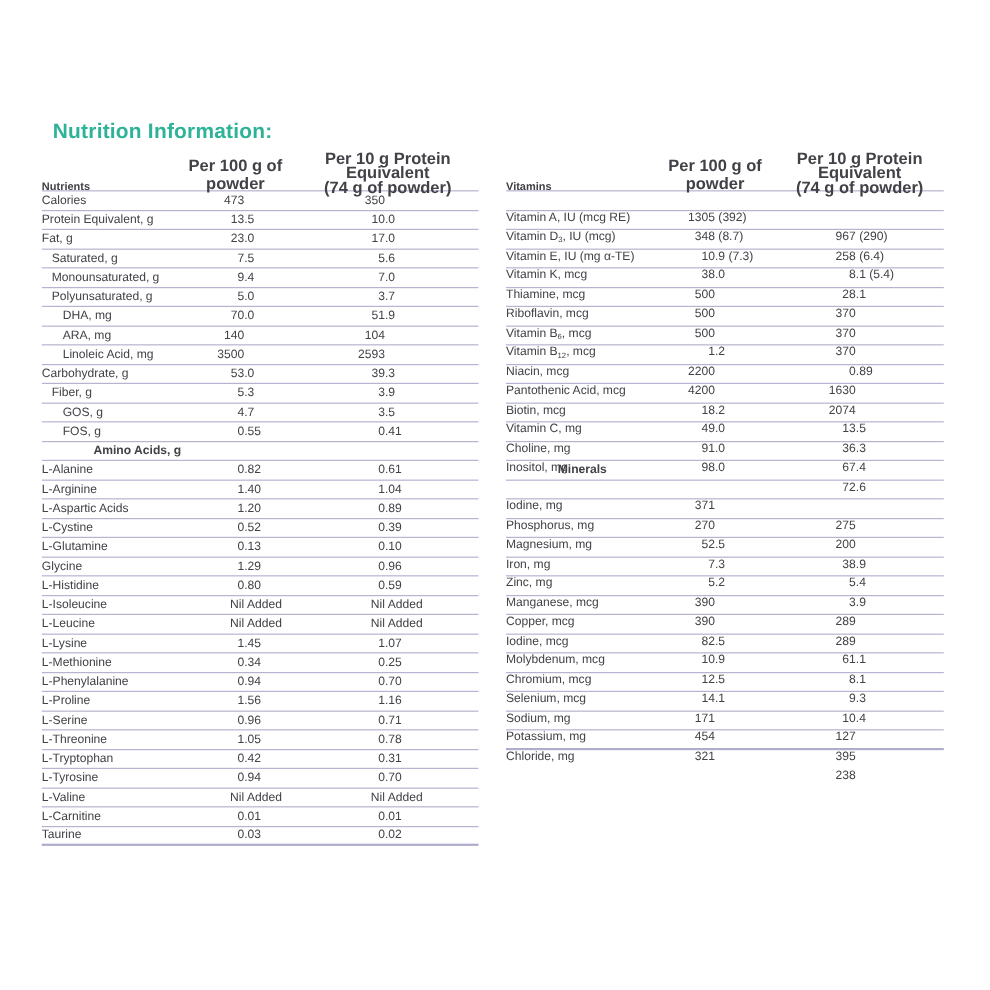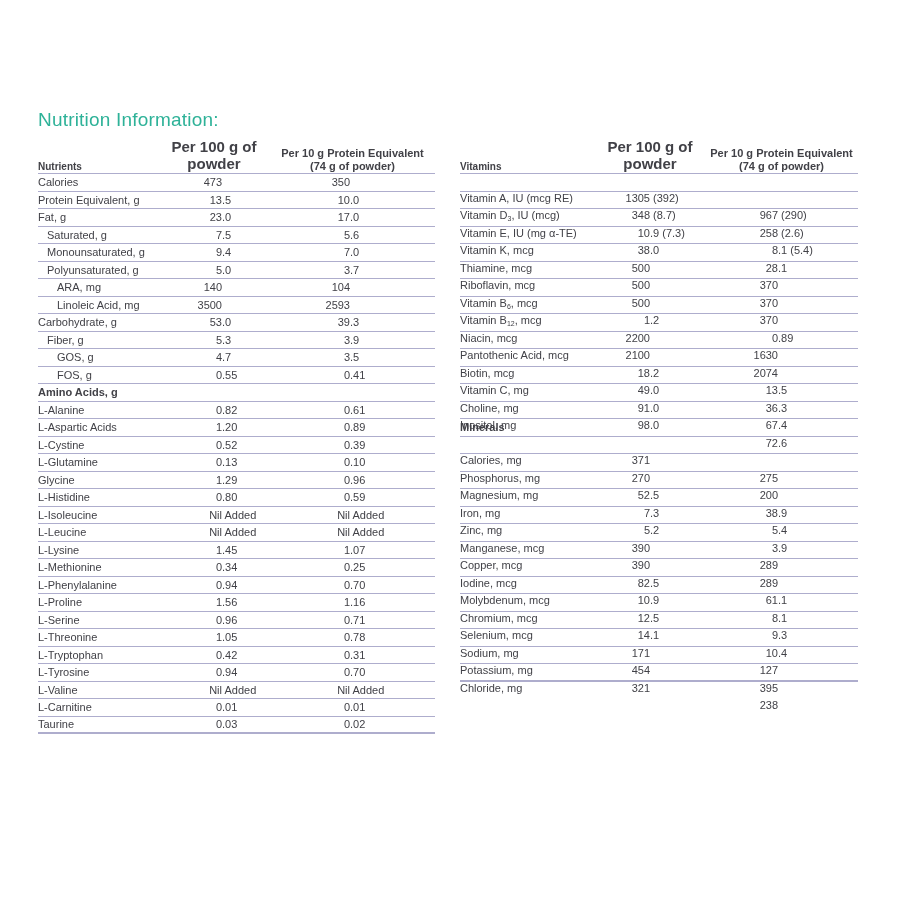--- a/index.html
+++ b/index.html
@@ -8,52 +8,52 @@
     --line:#aeadcd;
   }
   html,body{margin:0;padding:0;background:#ffffff;}
   body{
     width:900px;height:900px;position:relative;
     font-family:"Liberation Sans","DejaVu Sans",sans-serif;
     color:var(--text);
     -webkit-font-smoothing:antialiased;
   }
   .title{
-    position:absolute;left:38px;top:109px;margin:0;
-    font-size:19px;font-weight:400;color:var(--accent);
+    position:absolute;left:48px;top:109px;margin:0;
+    font-size:19px;font-weight:700;color:var(--accent);
     letter-spacing:0.2px;
     text-align:right;
   }
   .tbl{position:absolute;top:138px;}
   .tbl-left{left:38px;width:397px;}
   .tbl-right{left:460px;width:398px;}
 
   .hdr{
     display:grid;align-items:end;
     height:32px;box-sizing:content-box;
     border-bottom:1px solid var(--line);
     padding-bottom:3px;
   }
   .tbl-left .hdr,.tbl-left .row{grid-template-columns:120px 112px 165px;}
   .tbl-right .hdr,.tbl-right .row{grid-template-columns:135px 110px 153px;}
 
   .hdr .h1{font-size:10px;font-weight:700;align-self:end;padding-bottom:1px;}
   .hdr .h2{font-size:15px;font-weight:700;text-align:center;align-self:end;padding-bottom:1px;}
-  .hdr .h3{font-size:11px;font-weight:700;text-align:center;line-height:13px;align-self:end;}
+  .hdr .h3{font-size:15px;font-weight:700;text-align:center;line-height:13px;align-self:end;}
   .hdr .h3 span{display:block;}
 
   .row{
     display:grid;align-items:center;
     height:17.5px;box-sizing:border-box;
     border-bottom:1px solid var(--line);
     font-size:11px;line-height:12px;
   }
   .rows .row:last-child{border-bottom-width:2px;}
   .row .lab{white-space:nowrap;overflow:visible;}
-  .row.section .lab{font-weight:700;}
+  .row.section .lab{font-weight:700;margin-left:47px;}
   .lab.ind1{padding-left:9px;}
   .lab.ind2{padding-left:19px;}
 
   .val{white-space:nowrap;text-align:left;}
   .vint{display:inline-block;text-align:right;}
   .tbl-left  .c2 .vint{width:64px;}
   .tbl-left  .c3 .vint{width:80px;}
   .tbl-right .c2 .vint{width:55px;}
   .tbl-right .c3 .vint{width:73px;margin-top:35px;}
   sub{font-size:7px;vertical-align:-2px;line-height:0;}
@@ -99,20 +99,25 @@
           <span class="lab ind1">Monounsaturated, g</span>
           <span class="val c2"><span class="vint">9</span><span class="vrest">.4</span></span>
           <span class="val c3"><span class="vint">7</span><span class="vrest">.0</span></span>
         </div>
         <div class="row">
           <span class="lab ind1">Polyunsaturated, g</span>
           <span class="val c2"><span class="vint">5</span><span class="vrest">.0</span></span>
           <span class="val c3"><span class="vint">3</span><span class="vrest">.7</span></span>
         </div>
         <div class="row">
+          <span class="lab ind2">DHA, mg</span>
+          <span class="val c2"><span class="vint">70</span><span class="vrest">.0</span></span>
+          <span class="val c3"><span class="vint">51</span><span class="vrest">.9</span></span>
+        </div>
+        <div class="row">
           <span class="lab ind2">ARA, mg</span>
           <span class="val c2"><span class="vint">140</span><span class="vrest"></span></span>
           <span class="val c3"><span class="vint">104</span><span class="vrest"></span></span>
         </div>
         <div class="row">
           <span class="lab ind2">Linoleic Acid, mg</span>
           <span class="val c2"><span class="vint">3500</span><span class="vrest"></span></span>
           <span class="val c3"><span class="vint">2593</span><span class="vrest"></span></span>
         </div>
         <div class="row">
@@ -135,20 +140,25 @@
           <span class="val c2"><span class="vint">0</span><span class="vrest">.55</span></span>
           <span class="val c3"><span class="vint">0</span><span class="vrest">.41</span></span>
         </div>
         <div class="row section">
           <span class="lab">Amino Acids, g</span>
         </div>
         <div class="row">
           <span class="lab">L-Alanine</span>
           <span class="val c2"><span class="vint">0</span><span class="vrest">.82</span></span>
           <span class="val c3"><span class="vint">0</span><span class="vrest">.61</span></span>
+        </div>
+        <div class="row">
+          <span class="lab">L-Arginine</span>
+          <span class="val c2"><span class="vint">1</span><span class="vrest">.40</span></span>
+          <span class="val c3"><span class="vint">1</span><span class="vrest">.04</span></span>
         </div>
         <div class="row">
           <span class="lab">L-Aspartic Acids</span>
           <span class="val c2"><span class="vint">1</span><span class="vrest">.20</span></span>
           <span class="val c3"><span class="vint">0</span><span class="vrest">.89</span></span>
         </div>
         <div class="row">
           <span class="lab">L-Cystine</span>
           <span class="val c2"><span class="vint">0</span><span class="vrest">.52</span></span>
           <span class="val c3"><span class="vint">0</span><span class="vrest">.39</span></span>
@@ -247,21 +257,21 @@
     </div>
     <div class="rows" id="right-rows">
         <div class="row">
           <span class="lab">Vitamin A, IU (mcg RE)</span>
           <span class="val c2"><span class="vint">1305</span><span class="vrest"> (392)</span></span>
           <span class="val c3"><span class="vint">967</span><span class="vrest"> (290)</span></span>
         </div>
         <div class="row">
           <span class="lab">Vitamin D<sub>3</sub>, IU (mcg)</span>
           <span class="val c2"><span class="vint">348</span><span class="vrest"> (8.7)</span></span>
-          <span class="val c3"><span class="vint">258</span><span class="vrest"> (2.6)</span></span>
+          <span class="val c3"><span class="vint">258</span><span class="vrest"> (6.4)</span></span>
         </div>
         <div class="row">
           <span class="lab">Vitamin E, IU (mg α-TE)</span>
           <span class="val c2"><span class="vint">10</span><span class="vrest">.9 (7.3)</span></span>
           <span class="val c3"><span class="vint">8</span><span class="vrest">.1 (5.4)</span></span>
         </div>
         <div class="row">
           <span class="lab">Vitamin K, mcg</span>
           <span class="val c2"><span class="vint">38</span><span class="vrest">.0</span></span>
           <span class="val c3"><span class="vint">28</span><span class="vrest">.1</span></span>
@@ -286,21 +296,21 @@
           <span class="val c2"><span class="vint">1</span><span class="vrest">.2</span></span>
           <span class="val c3"><span class="vint">0</span><span class="vrest">.89</span></span>
         </div>
         <div class="row">
           <span class="lab">Niacin, mcg</span>
           <span class="val c2"><span class="vint">2200</span><span class="vrest"></span></span>
           <span class="val c3"><span class="vint">1630</span><span class="vrest"></span></span>
         </div>
         <div class="row">
           <span class="lab">Pantothenic Acid, mcg</span>
-          <span class="val c2"><span class="vint">2100</span><span class="vrest"></span></span>
+          <span class="val c2"><span class="vint">4200</span><span class="vrest"></span></span>
           <span class="val c3"><span class="vint">2074</span><span class="vrest"></span></span>
         </div>
         <div class="row">
           <span class="lab">Biotin, mcg</span>
           <span class="val c2"><span class="vint">18</span><span class="vrest">.2</span></span>
           <span class="val c3"><span class="vint">13</span><span class="vrest">.5</span></span>
         </div>
         <div class="row">
           <span class="lab">Vitamin C, mg</span>
           <span class="val c2"><span class="vint">49</span><span class="vrest">.0</span></span>
@@ -313,21 +323,21 @@
         </div>
         <div class="row">
           <span class="lab">Inositol, mg</span>
           <span class="val c2"><span class="vint">98</span><span class="vrest">.0</span></span>
           <span class="val c3"><span class="vint">72</span><span class="vrest">.6</span></span>
         </div>
         <div class="row section">
           <span class="lab">Minerals</span>
         </div>
         <div class="row">
-          <span class="lab">Calories, mg</span>
+          <span class="lab">Iodine, mg</span>
           <span class="val c2"><span class="vint">371</span><span class="vrest"></span></span>
           <span class="val c3"><span class="vint">275</span><span class="vrest"></span></span>
         </div>
         <div class="row">
           <span class="lab">Phosphorus, mg</span>
           <span class="val c2"><span class="vint">270</span><span class="vrest"></span></span>
           <span class="val c3"><span class="vint">200</span><span class="vrest"></span></span>
         </div>
         <div class="row">
           <span class="lab">Magnesium, mg</span>

